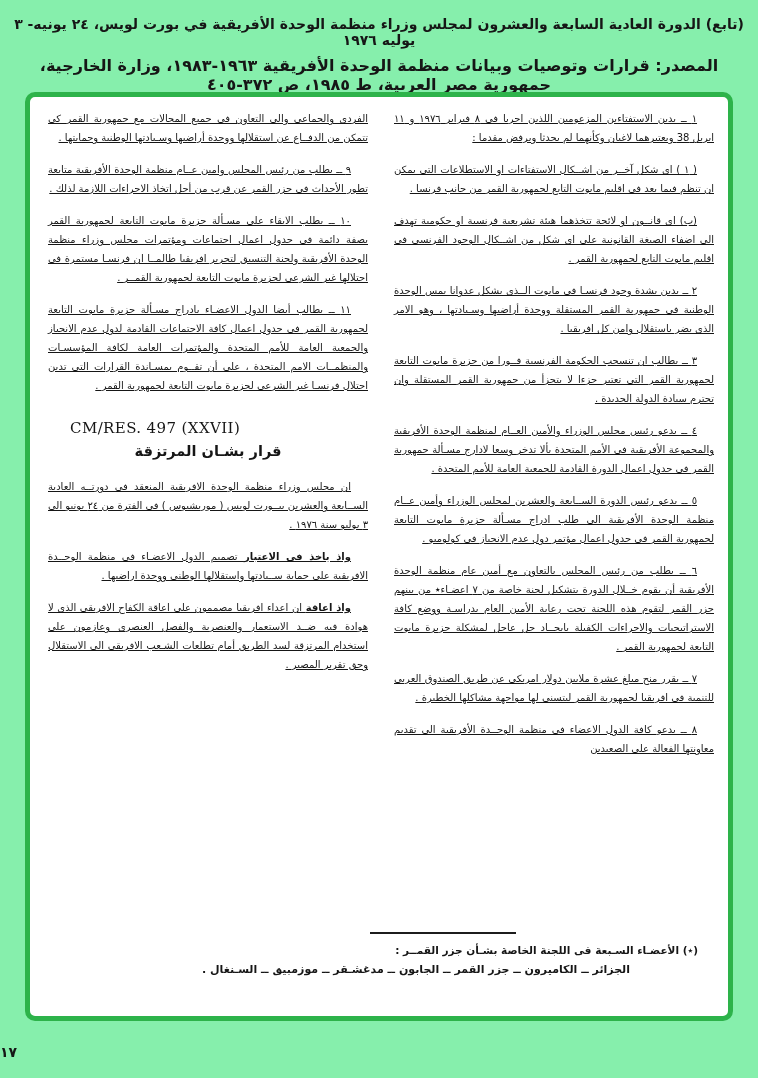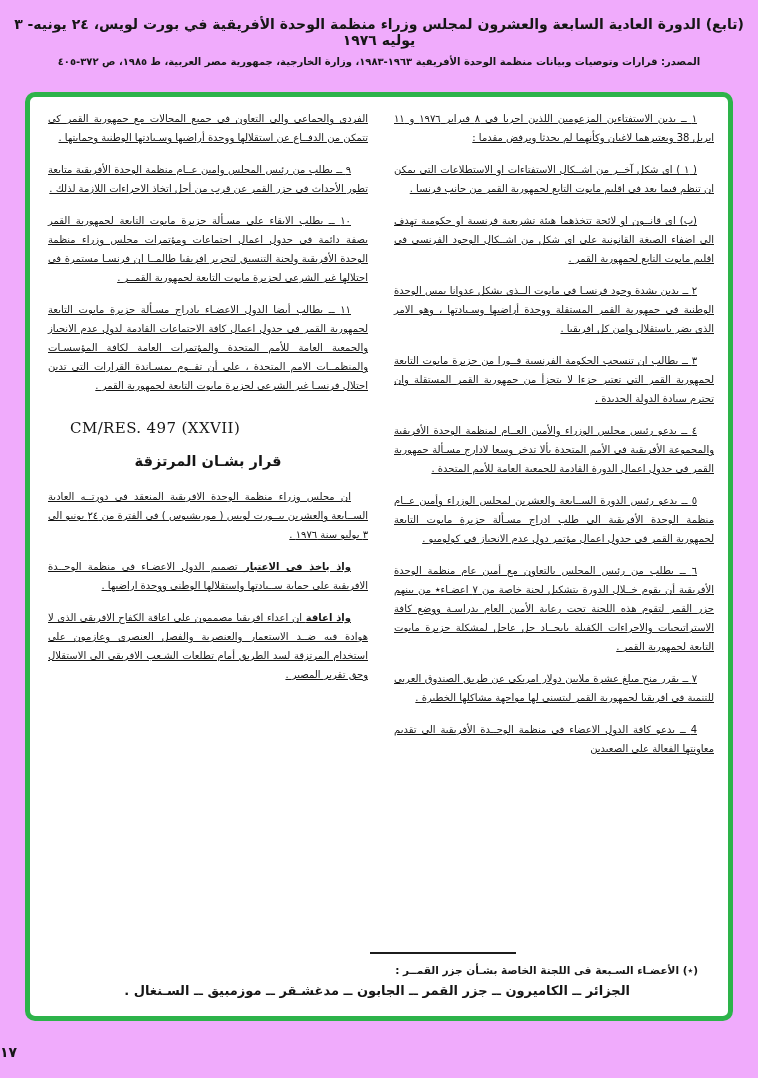--- a/index.html
+++ b/index.html
@@ -1,27 +1,27 @@
 <!DOCTYPE html>
 <html lang="ar"><head>
 <meta charset="utf-8">
 <style>
   html,body{margin:0;padding:0;}
   .page{
     position:relative;
     width:758px;height:1078px;
-    background:#f0abfc;
+    background:#86efac;
     font-family:"DejaVu Sans", sans-serif;
     color:#161616;
     overflow:hidden;
   }
   
   .header{position:absolute;top:16px;left:8px;right:8px;text-align:center;direction:rtl;}
   .header-line1{font-size:14px;font-weight:bold;letter-spacing:0;}
-  .header-line2{font-size:10px;font-weight:bold;margin-top:8px;}
+  .header-line2{font-size:16px;font-weight:bold;margin-top:8px;}
   
   .frame{
     position:absolute;left:25px;top:92px;width:708px;height:929px;
     border:5px solid #2db34a;border-radius:10px;box-sizing:border-box;
     background:#fff;
   }
   
   .columns{
     position:absolute;top:12px;right:14px;left:14px;
     display:flex;direction:rtl;gap:26px;
@@ -35,28 +35,28 @@
   .para.no-indent{text-indent:0;}
   .res-code{
     direction:ltr;text-align:left;
     font-family:"DejaVu Serif", serif;
     font-size:15px;letter-spacing:0.4px;
     margin:24px 0 4px 0;padding-left:22px;
   }
   .res-title{
     direction:rtl;text-align:center;
     font-weight:bold;font-size:14.5px;
-    margin:16px 0 18px 0;
+    margin:6px 0 18px 0;
   }
   .lead{font-weight:bold;}
   
-  .footnote{position:absolute;bottom:10px;right:16px;left:16px;direction:rtl;}
+  .footnote{position:absolute;bottom:24px;right:16px;left:16px;direction:rtl;}
   .fn-rule{width:146px;height:0;border-top:2px solid #1c1c1c;margin:0 196px 10px 0;}
   .fn-line1{font-size:10.5px;font-weight:bold;text-align:right;margin:0 14px 7px 0;}
-  .fn-line2{font-size:13px;font-weight:bold;text-align:right;margin:0 82px 8px 0;}
+  .fn-line2{font-size:11px;font-weight:bold;text-align:right;margin:0 82px 16px 0;}
   
   .page-number{
     position:absolute;bottom:18px;left:0;right:0;
     text-align:left;font-size:14px;font-weight:bold;
   }
 </style>
 </head>
 <body>
 
 <div class="page">
@@ -72,21 +72,21 @@
       <div class="col">
         <p class="para">١ ــ يدين الاستفتاءين المزعومين اللذين اجريا فى ٨ فبراير ١٩٧٦ و ١١ ابريل 38 ويعتبرهما لاغيان وكأنهما لم يحدثا ويرفض مقدما :</p>
         <p class="para">( ١ ) اى شكل آخــر من اشــكال الاستفتاءات او الاستطلاعات التى يمكن ان تنظم فيما بعد فى اقليم مايوت التابع لجمهورية القمر من جانب فرنسا .</p>
         <p class="para">(ب) اى قانــون او لائحة تتخذهما هيئة تشريعية فرنسية او حكومية تهدف الى اضفاء الصبغة القانونية على اى شكل من اشــكال الوجود الفرنسى فى اقليم مايوت التابع لجمهورية القمر .</p>
         <p class="para">٢ ــ يدين بشدة وجود فرنسـا فى مايوت الــذى يشكل عدوانا يمس الوحدة الوطنية فى جمهورية القمر المستقلة ووحدة أراضيها وسـيادتها ، وهو الامر الذى يضر باستقلال وامن كل افريقيا .</p>
         <p class="para">٣ ــ يطالب ان تنسحب الحكومة الفرنسية فــورا من جزيرة مايوت التابعة لجمهورية القمر التى تعتبر جزءا لا يتجزأ من جمهورية القمر المستقلة وان تحترم سيادة الدولة الجديدة .</p>
         <p class="para">٤ ــ يدعو رئيس مجلس الوزراء والأمين العــام لمنظمة الوحدة الأفريقية والمجموعة الأفريقية فى الأمم المتحدة بألا تدخر وسعا لادارج مسـألة جمهورية القمر فى جدول اعمال الدورة القادمة للجمعية العامة للأمم المتحدة .</p>
         <p class="para">٥ ــ يدعو رئيس الدورة الســابعة والعشرين لمجلس الوزراء وأمين عــام منظمة الوحدة الأفريقية الى طلب ادراج مسـألة جزيرة مايوت التابعة لجمهورية القمر فى جدول اعمال مؤتمر دول عدم الانحياز فى كولومبو .</p>
         <p class="para">٦ ــ يطلب من رئيس المجلس بالتعاون مع أمين عام منظمة الوحدة الأفريقية أن يقوم خــلال الدورة بتشكيل لجنة خاصة من ٧ اعضـاء٭ من بينهم جزر القمر لتقوم هذه اللجنة تحت رعاية الأمين العام بدراسـة ووضع كافة الاستراتيجيات والاجراءات الكفيلة بايجــاد حل عاجل لمشكلة جزيرة مايوت التابعة لجمهورية القمر .</p>
         <p class="para">٧ ــ يقرر منح مبلغ عشرة ملايين دولار امريكى عن طريق الصندوق العربى للتنمية فى افريقيا لجمهورية القمر ليتسنى لها مواجهة مشاكلها الخطيرة .</p>
-        <p class="para">4 ــ يدعو كافة الدول الاعضاء فى منظمة الوحــدة الأفريقية الى تقديم معاونتها الفعالة على الصعيدين</p>
+        <p class="para">٨ ــ يدعو كافة الدول الاعضاء فى منظمة الوحــدة الأفريقية الى تقديم معاونتها الفعالة على الصعيدين</p>
       </div>
 
       <div class="col">
         <p class="para no-indent">الفردى والجماعى والى التعاون فى جميع المجالات مع جمهورية القمر كى تتمكن من الدفــاع عن استقلالها ووحدة أراضيها وسـيادتها الوطنية وحمايتها .</p>
         <p class="para">٩ ــ يطلب من رئيس المجلس وامين عــام منظمة الوحدة الأفريقية متابعة تطور الأحداث فى جزر القمر عن قرب من أجل اتخاذ الاجراءات اللازمة لذلك .</p>
         <p class="para">١٠ ــ يطلب الابقاء على مسـألة جزيرة مايوت التابعة لجمهورية القمر بصفة دائمة فى جدول اعمال اجتماعات ومؤتمرات مجلس وزراء منظمة الوحدة الأفريقية ولجنة التنسيق لتحرير افريقيا طالمــا ان فرنسـا مستمرة فى احتلالها غير الشرعى لجزيرة مايوت التابعة لجمهورية القمــر .</p>
         <p class="para">١١ ــ يطالب أيضا الدول الاعضـاء بادراج مسـألة جزيرة مايوت التابعة لجمهورية القمر فى جدول اعمال كافة الاجتماعات القادمة لدول عدم الانحياز والجمعية العامة للأمم المتحدة والمؤتمرات العامة لكافة المؤسسـات والمنظمــات الامم المتحدة ، على أن تقــوم بمسـاندة القرارات التى تدين احتلال فرنسـا غير الشرعى لجزيرة مايوت التابعة لجمهورية القمر .</p>
 
         <div class="res-code">CM/RES. 497 (XXVII)</div>
         <div class="res-title">قرار بشـان المرتزقة</div>

